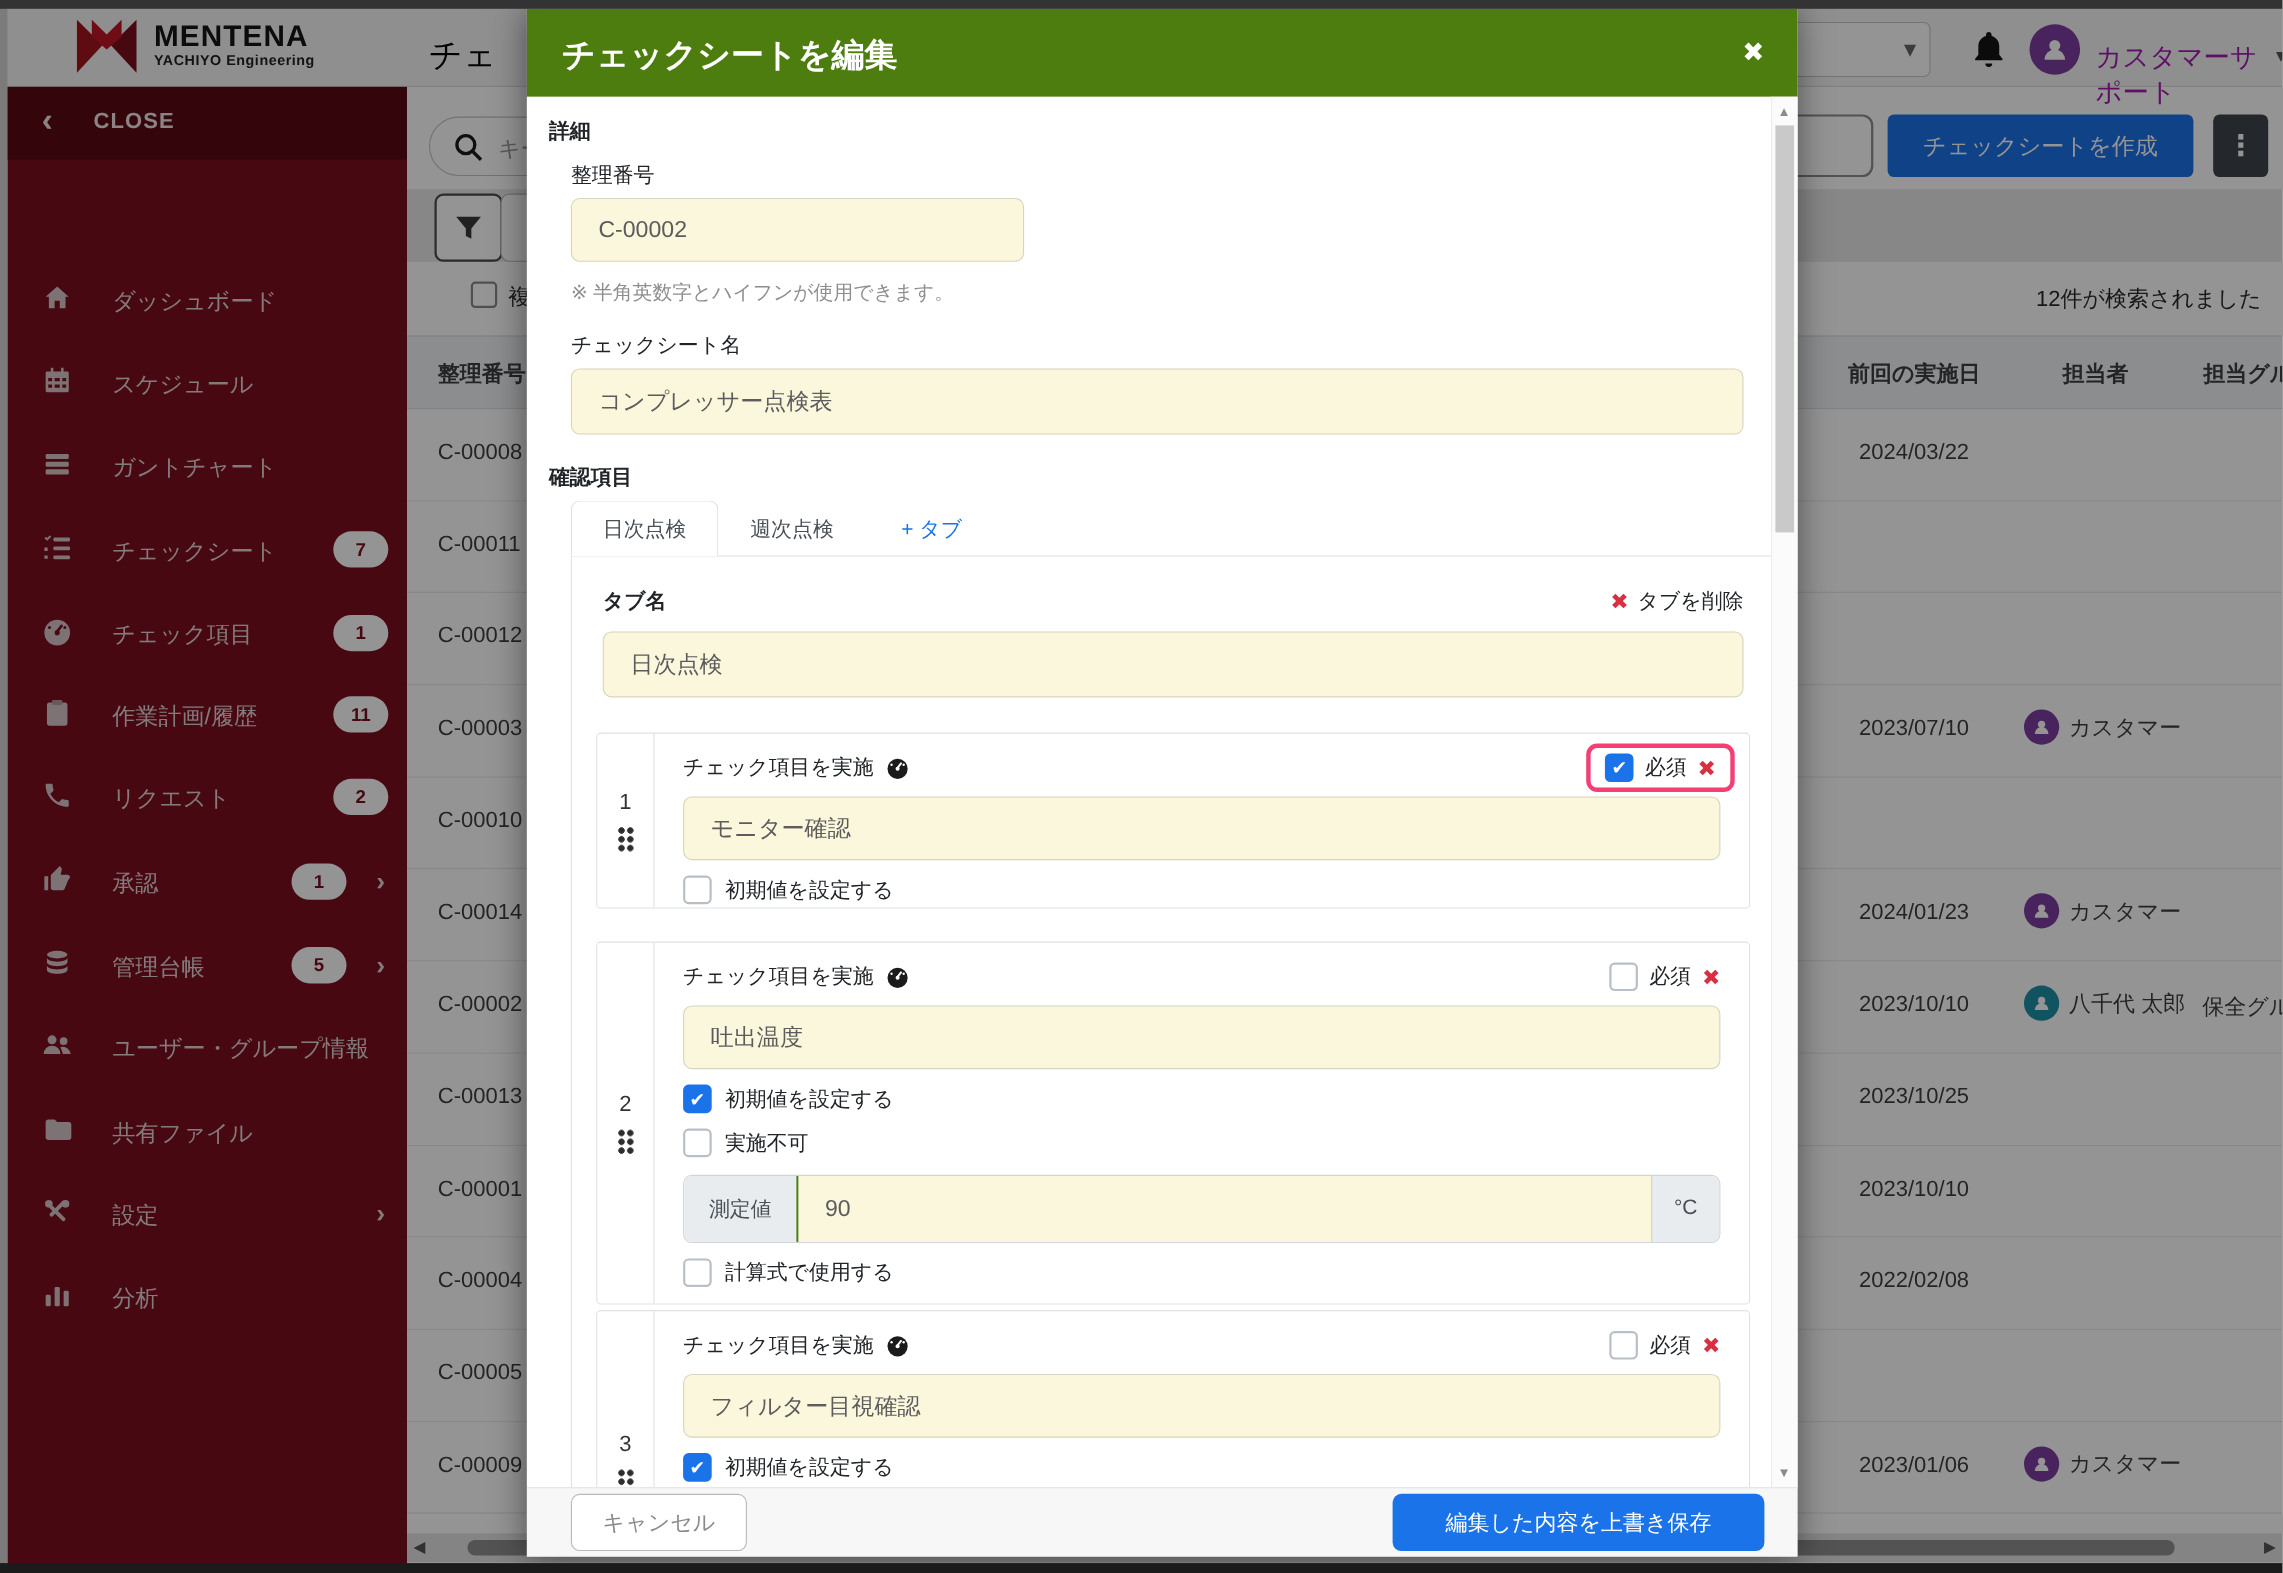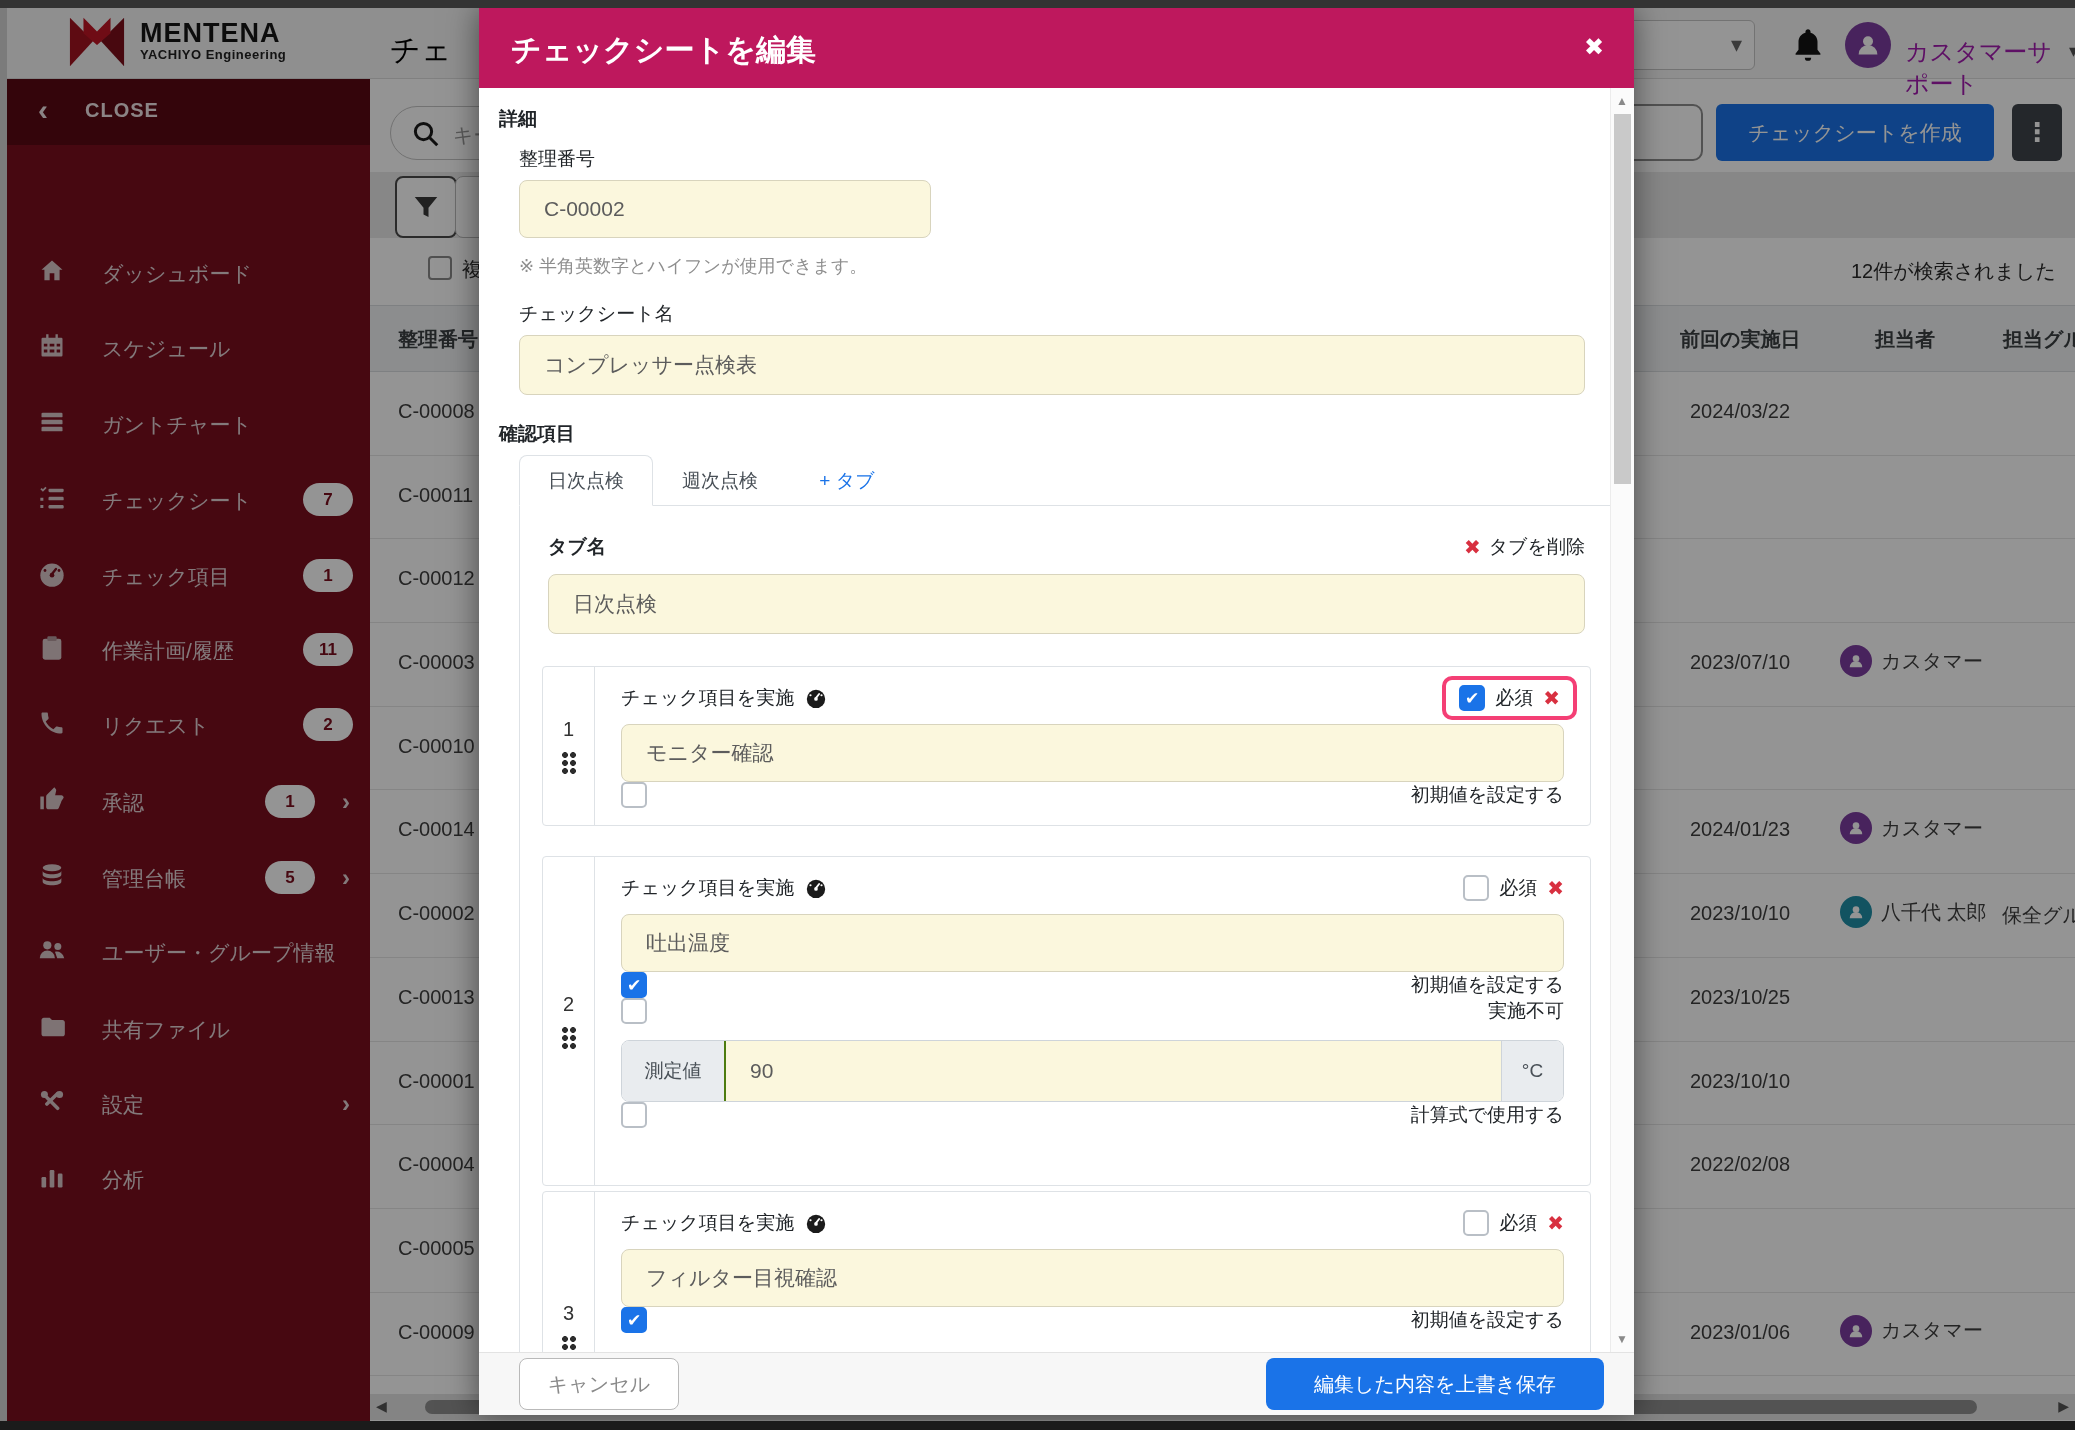--- a/index.html
+++ b/index.html
@@ -65,21 +65,21 @@
 
   
   #overlay{position:absolute;inset:0;background:rgba(0,0,0,.42);z-index:5;}
 
   
   #top-strip{left:0;top:0;width:2075px;height:8px;background:#333;z-index:20;}
   #bottom-strip{left:0;top:1421px;width:2075px;height:9px;background:#1b1b1b;z-index:20;}
 
   
   #modal{position:absolute;left:479px;top:8px;width:1155px;height:1407px;background:#fff;z-index:10;box-shadow:0 0 30px rgba(0,0,0,.5);}
-  #m-header{left:0;top:0;width:1155px;height:80px;background:#be185d;color:#fff;}
+  #m-header{left:0;top:0;width:1155px;height:80px;background:#4d7c0f;color:#fff;}
   #m-title{position:absolute;left:32px;top:22px;font-size:30px;font-weight:700;}
   #m-close{position:absolute;right:30px;top:25px;font-size:24px;font-weight:700;color:#fff;}
   #m-body{position:absolute;left:0;top:80px;right:0;bottom:63px;overflow:hidden;background:#fff;}
   .sec-label{position:absolute;left:20px;font-size:19px;font-weight:700;color:#212529;}
   .fld-label{position:absolute;left:40px;font-size:19px;color:#212529;}
   .inp{position:absolute;height:58px;background:#fbf7dd;border:1px solid #d8d4bd;border-radius:8px;
        display:flex;align-items:center;padding-left:24px;font-size:21px;color:#5c5c5c;}
   #m-note{position:absolute;left:40px;top:166px;font-size:18px;color:#8e8e8e;}
   .tab{position:absolute;top:367px;height:51px;display:flex;align-items:center;justify-content:center;font-size:19px;color:#495057;}
   #tab-active{left:40px;width:134px;background:#fff;border:1px solid #dee2e6;border-bottom:1px solid #fff;border-radius:8px 8px 0 0;z-index:2;}
@@ -97,21 +97,21 @@
   .card-main{flex:1;position:relative;padding:18px 26px;}
   .crow{display:flex;align-items:center;justify-content:space-between;}
   .exec{display:flex;align-items:center;gap:10px;font-size:19px;color:#212529;}
   .req-group{display:flex;align-items:center;gap:10px;font-size:19px;color:#212529;}
   .hl{border:4px solid #f43f75;border-radius:10px;padding:5px 13px;margin:-9px -13px -9px 0;}
   .cb{width:26px;height:26px;border:2px solid #b9bfc6;border-radius:5px;background:#fff;flex:none;}
   .cb.checked{background:#1a73e8;border-color:#1a73e8;display:flex;align-items:center;justify-content:center;}
   .cb .tick{color:#fff;font-size:17px;line-height:1;}
   .card-inp{margin-top:13px;height:58px;background:#fbf7dd;border:1px solid #d8d4bd;border-radius:8px;
             display:flex;align-items:center;padding-left:24px;font-size:21px;color:#5c5c5c;}
-  .cb-row{display:flex;align-items:center;gap:12px;font-size:19px;color:#212529;height:26px;justify-content:space-between;}
+  .cb-row{margin-top:14px;display:flex;align-items:center;gap:12px;font-size:19px;color:#212529;height:26px;}
   .measure{margin-top:16px;height:62px;display:flex;border:1px solid #ced4da;border-radius:8px;overflow:hidden;}
   .m-label{width:104px;background:#e9ecef;border-right:2px solid #4d7c0f;display:flex;align-items:center;justify-content:center;font-size:19px;color:#495057;}
   .m-input{flex:1;background:#fbf7dd;display:flex;align-items:center;padding-left:24px;font-size:21px;color:#5c5c5c;}
   .m-unit{width:62px;background:#e9ecef;border-left:1px solid #ced4da;display:flex;align-items:center;justify-content:center;font-size:19px;color:#495057;}
 
   #m-scroll{position:absolute;right:0;top:80px;bottom:63px;width:24px;background:#fbfbfb;border-left:1px solid #ececec;}
   #m-thumb{position:absolute;left:3px;top:26px;width:17px;height:370px;background:#c9c9c9;}
   .sarrow{position:absolute;left:5px;font-size:12px;color:#8a8a8a;}
   #m-footer{position:absolute;left:0;bottom:0;width:1155px;height:63px;background:#f7f7f7;border-top:1px solid #e3e3e3;}
   #btn-cancel{position:absolute;left:40px;top:5px;width:160px;height:52px;background:#fff;border:1px solid #b9b9b9;border-radius:8px;

